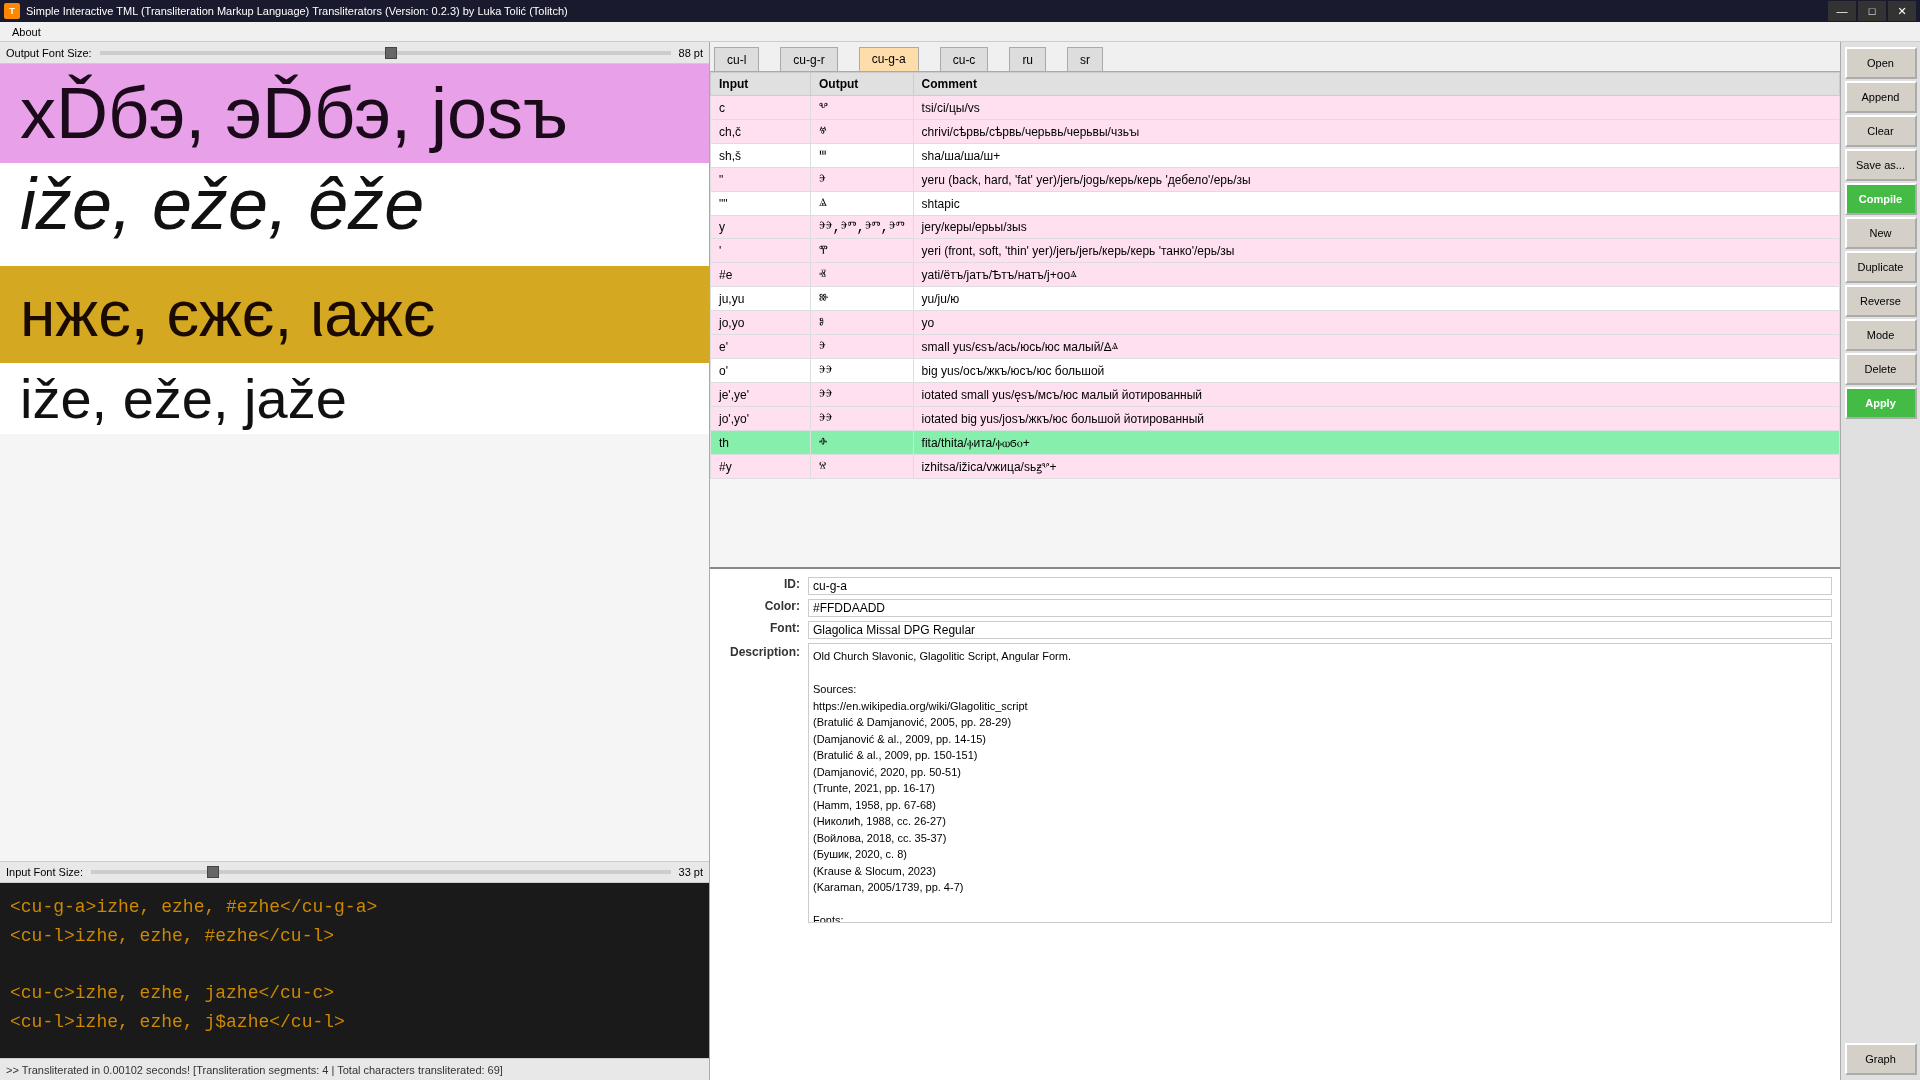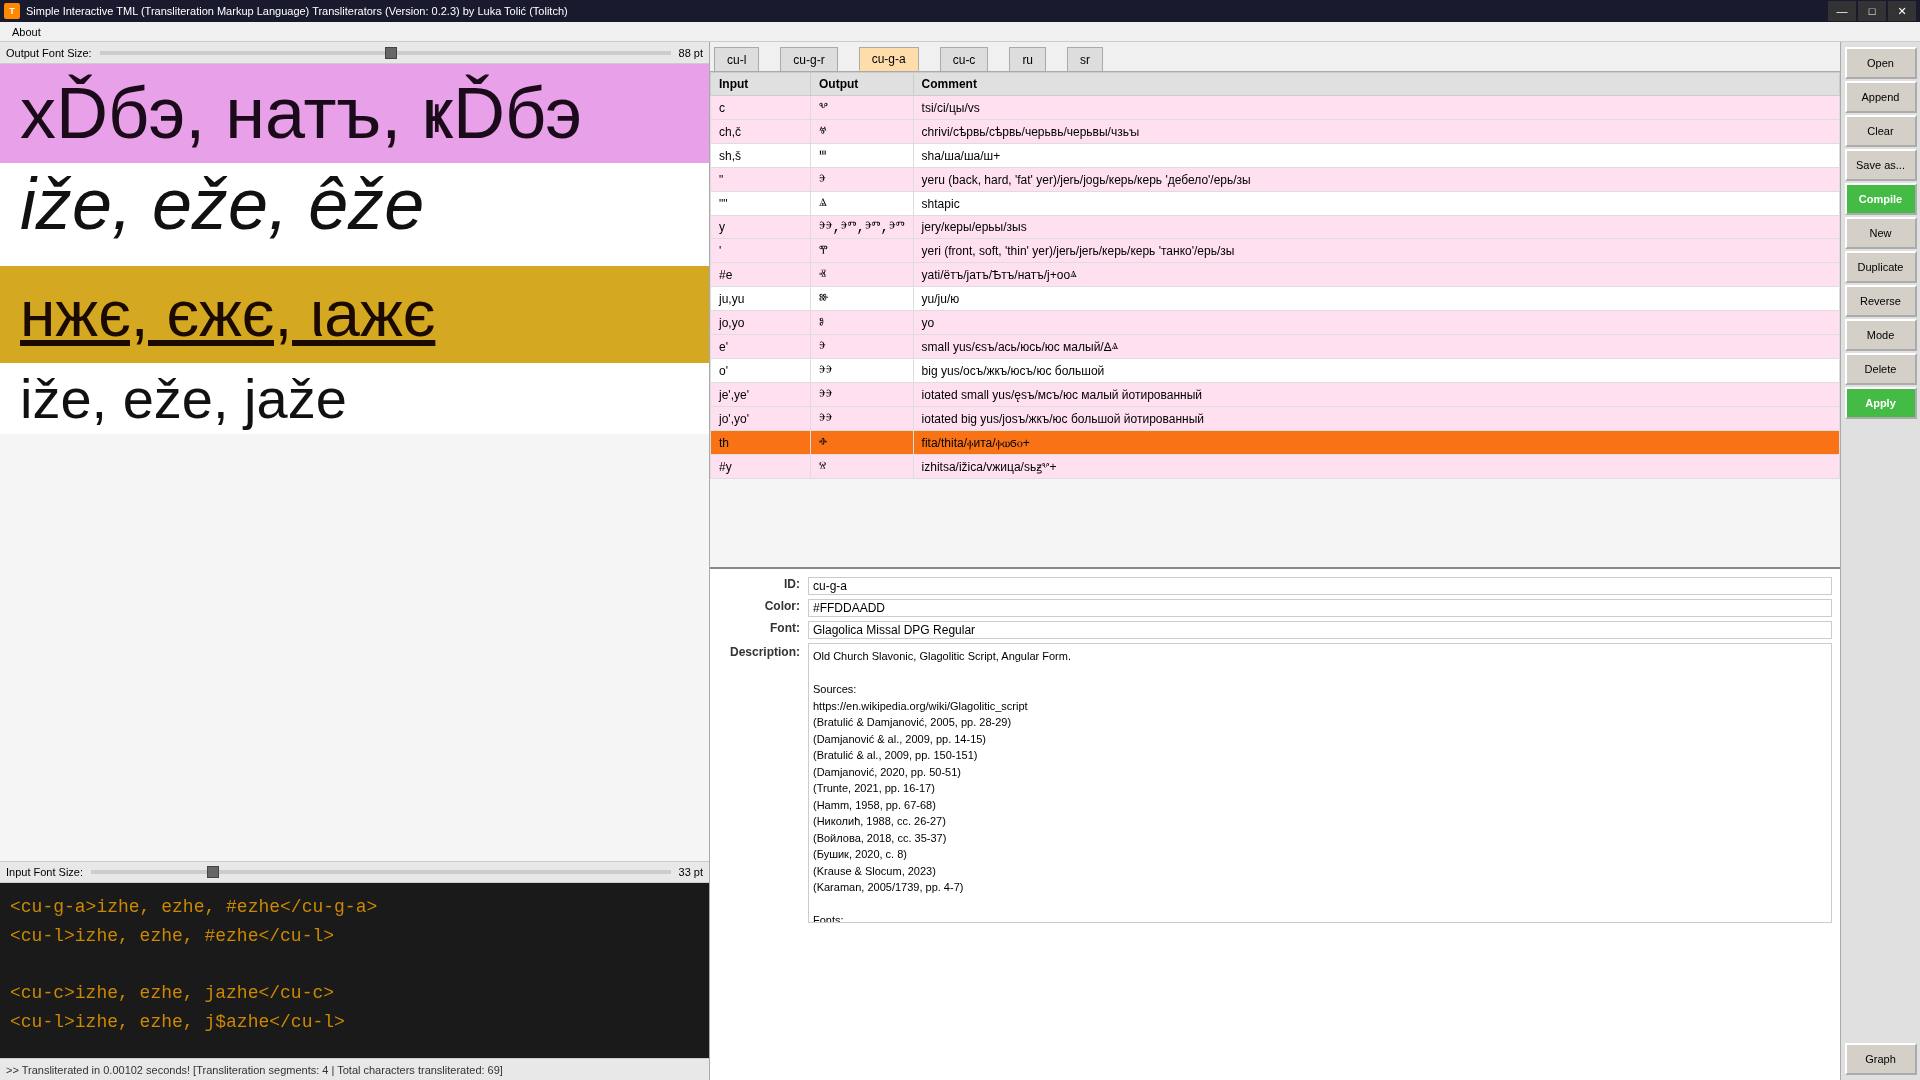--- a/index.html
+++ b/index.html
@@ -99,21 +99,20 @@
     }
     .medium-text-latin {
       font-size: 56px;
       line-height: 1.2;
       color: #111;
     }
     .medium-text-glagolitic {
       font-size: 56px;
       line-height: 1.2;
       color: #111;
-      text-decoration: underline;
     }
 
     
     .input-font-bar {
       height: 22px;
       background: #e8e8e8;
       border-top: 1px solid #ccc;
       border-bottom: 1px solid #ccc;
       display: flex;
       align-items: center;
@@ -334,21 +333,21 @@
         <div class="slider-thumb"></div>
       </div>
       <span>88 pt</span>
     </div>
 
     <div class="preview-scroll-wrapper">
       <div class="preview-content">
 
         <div class="preview-pink">
           <div class="big-text-glagolitic">
-            хĎбэ, натъ, ҝĎбэ
+            хĎбэ, эĎбэ, josъ
           </div>
         </div>
 
         <div class="preview-white">
           <div class="big-text-latin">
             iže, eže, êže
           </div>
         </div>
 
         <div style="background: white; height: 20px;"></div>
@@ -473,21 +472,21 @@
               <tr style="background: rgb(255, 224, 240);">
                 <td>je',ye'</td>
                 <td style="font-size: 14px;">ⰵⰵ</td>
                 <td>iotated small yus/ęsъ/мсъ/юс малый йотированный</td>
               </tr>
               <tr style="background: rgb(255, 224, 240);">
                 <td>jo',yo'</td>
                 <td style="font-size: 14px;">ⰵⰵ</td>
                 <td>iotated big yus/josъ/жкъ/юс большой йотированный</td>
               </tr>
-              <tr style="background: #f97316;">
+              <tr style="background: #86efac;">
                 <td>th</td>
                 <td style="font-size: 14px;">ⱚ</td>
                 <td>fita/thita/ⲫита/ⲫⲱϭⲟ+</td>
               </tr>
               <tr style="background: rgb(255, 224, 240);">
                 <td>#y</td>
                 <td style="font-size: 14px;">ⱄ</td>
                 <td>izhitsa/ižica/vжица/ѕьꙃⰲ+</td>
               </tr>
             </tbody>

